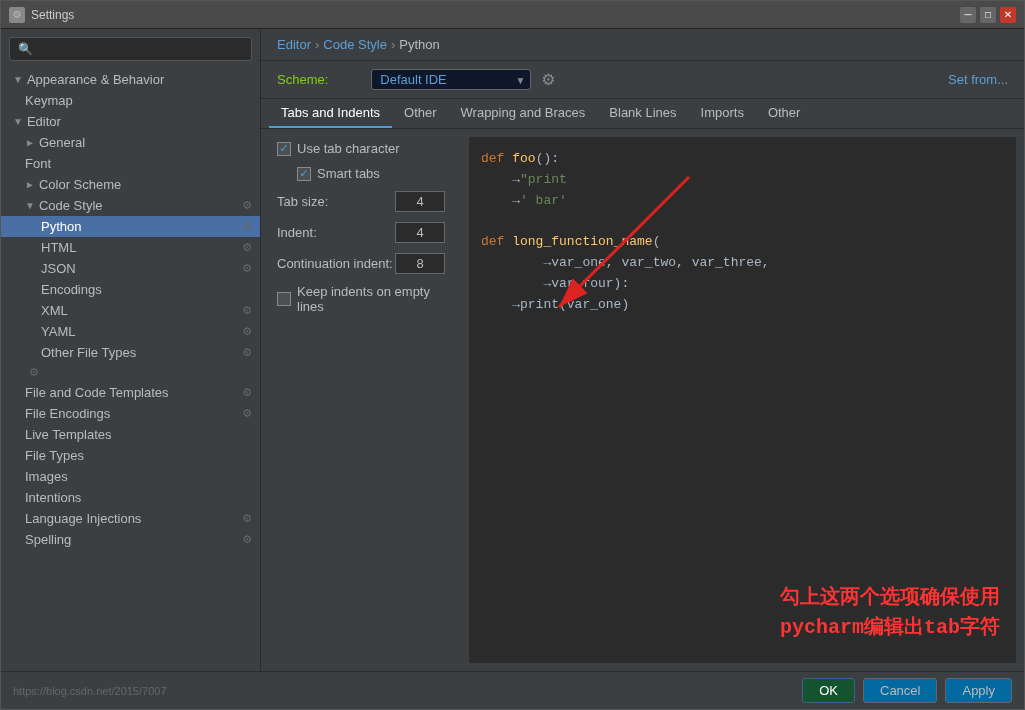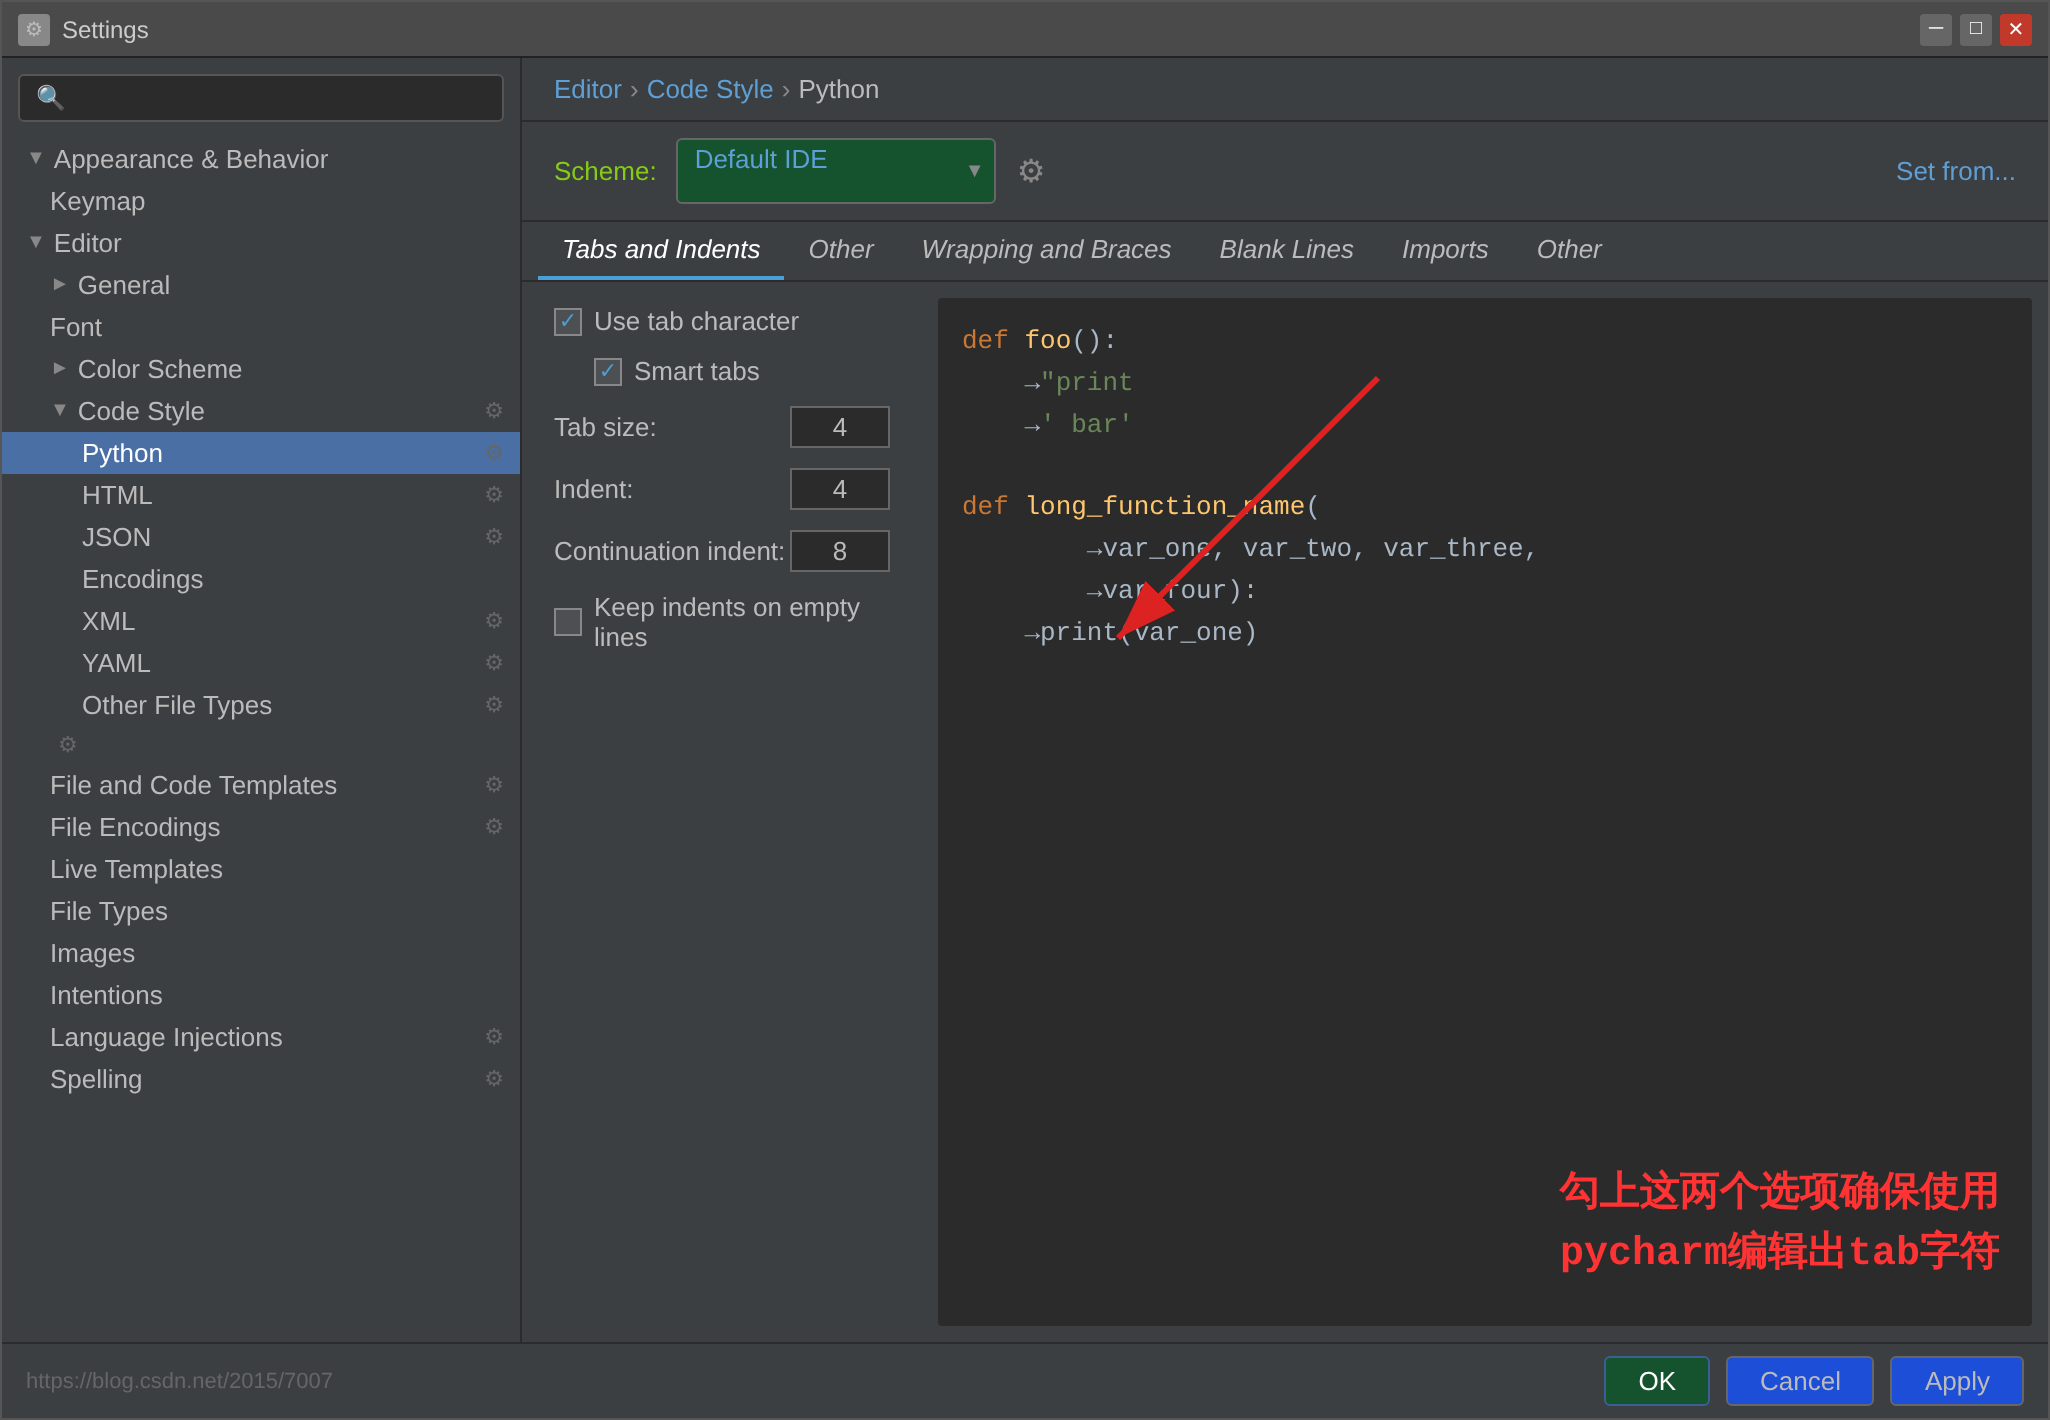--- a/index.html
+++ b/index.html
@@ -133,31 +133,32 @@
     .scheme-row {
       padding: 8px 16px;
       display: flex;
       align-items: center;
       gap: 10px;
       border-bottom: 1px solid #2b2b2b;
       flex-shrink: 0;
     }
     .scheme-label { color: #84cc16; font-size: 13px; }
     .scheme-select {
-      background: #14532d;
+      background: #0f172a;
       border: 1px solid #666;
       color: #5e9fd6;
       font-size: 13px;
-      padding: 2px 24px 14px 8px;
+      padding: 2px 24px 2px 8px;
       border-radius: 3px;
       min-width: 160px;
       appearance: none;
       -webkit-appearance: none;
       cursor: pointer;
       position: relative;
+      margin-left: 33px;
     }
     .scheme-select-wrap {
       position: relative;
       display: inline-block;
     }
     .scheme-select-wrap::after {
       content: '▼';
       position: absolute;
       right: 6px;
       top: 50%;
@@ -184,21 +185,20 @@
       background: #3c3f41;
       flex-shrink: 0;
       padding: 0 8px;
     }
     .tab {
       padding: 6px 12px;
       cursor: pointer;
       font-size: 13px;
       color: #bbbbbb;
       border-bottom: 2px solid transparent;
-      font-style: italic;
     }
     .tab.active {
       color: #ffffff;
       border-bottom: 2px solid #4a9fd6;
     }
 
     .settings-panel {
       display: flex;
       flex: 1;
       overflow: hidden;
@@ -293,21 +293,21 @@
       gap: 8px;
       flex-shrink: 0;
     }
     .btn {
       padding: 4px 16px;
       border-radius: 3px;
       cursor: pointer;
       font-size: 13px;
       border: 1px solid #666;
       color: #bbbbbb;
-      background: #1d4ed8;
+      background: #0369a1;
     }
     .btn.primary {
       background: #14532d;
       border-color: #3a5f95;
       color: #fff;
     }
 
     .url-bar {
       font-size: 11px;
       color: #666;

